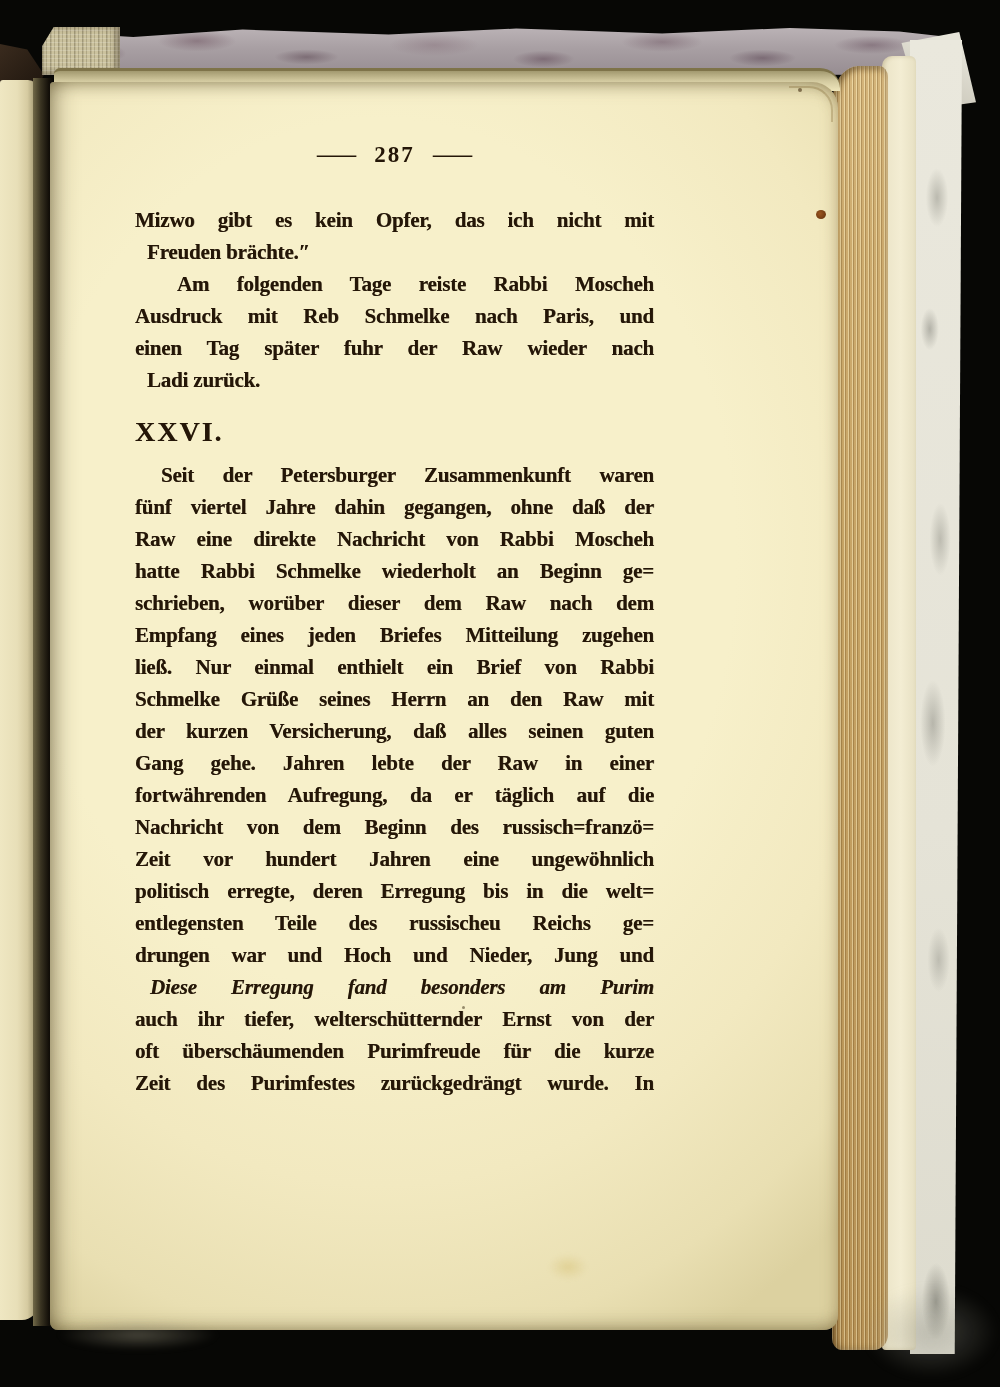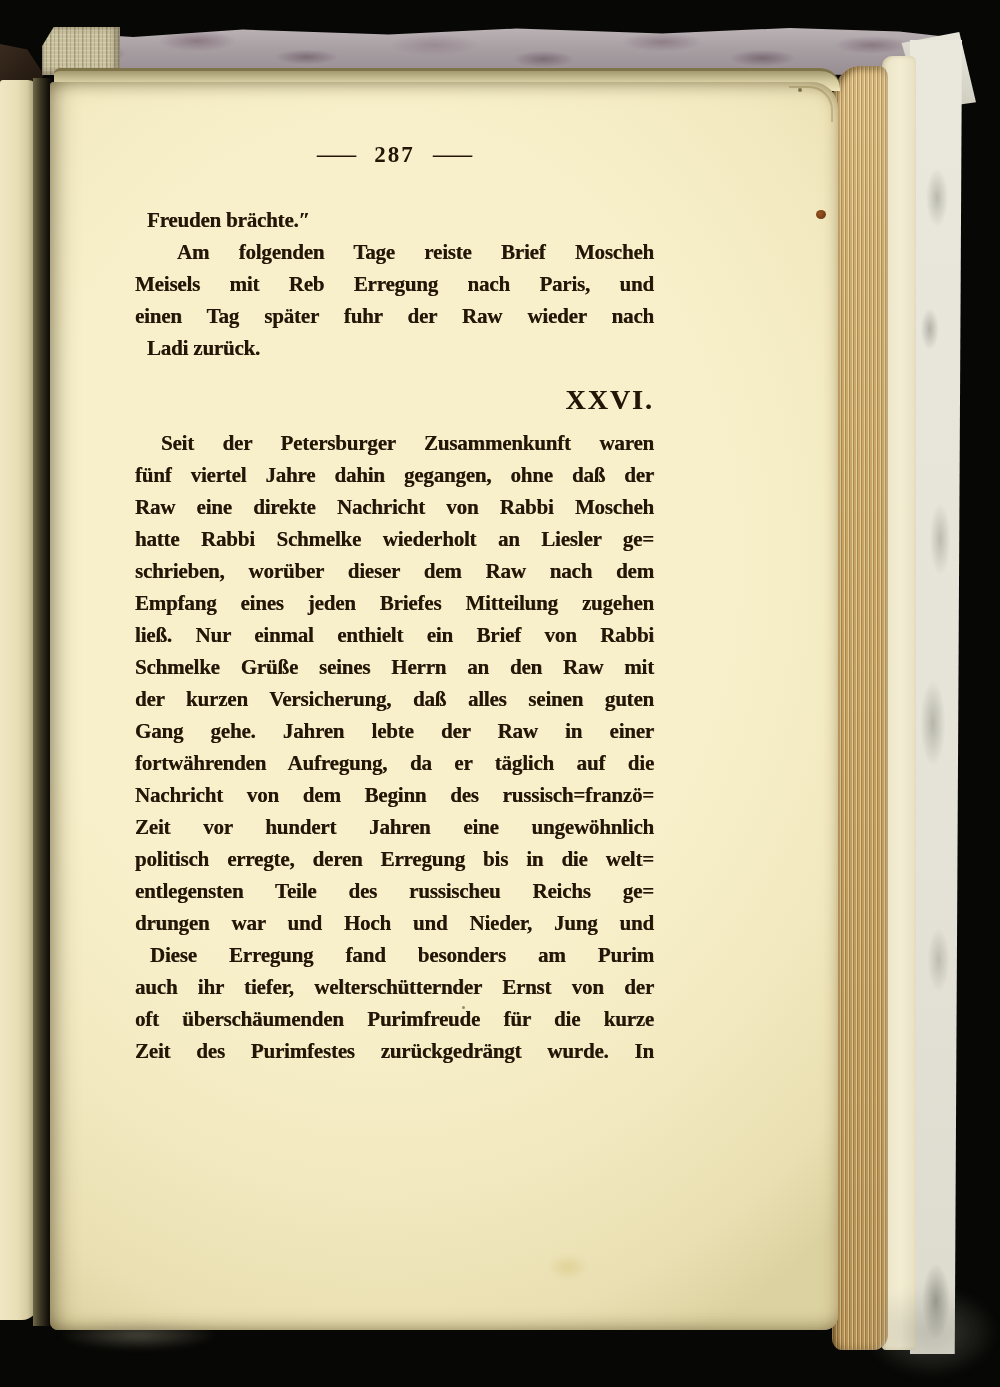--- a/index.html
+++ b/index.html
@@ -146,24 +146,24 @@
   }
   .tl{
     line-height:32px;height:32px;
     text-align:justify;
     text-align-last:justify;
     white-space:nowrap;
   }
   .tl.end{text-align-last:left;margin-left:12px;}
   .ind-a{text-indent:42px;}
   .ind-b{text-indent:26px;font-family:Liberation Serif, serif;}
-  .ind-c{text-indent:15px;}
+  .ind-c{text-indent:15px;font-style:italic;}
   .heading{
     margin:21px 0 12px;
-    text-align:right;
+    text-align:left;
     font-size:28px;line-height:30px;
     letter-spacing:2px;
     font-weight:700;
   }
 </style>
 </head>
 <body>
 
 <div class="abs patch-tl"></div>
 <div class="abs sliver"></div>
@@ -183,34 +183,35 @@
   <div class="abs stain"></div>
 
   <div class="abs pagenum-row">
     <span class="dash">—</span>
     <span class="num">287</span>
     <span class="dash">—</span>
   </div>
 
   <div class="abs textblock">
     <div>
+      <div class="tl">Mizwo gibt es kein Opfer, das ich nicht mit</div>
       <div class="tl end">Freuden brächte.″</div>
     </div>
     <div>
-      <div class="tl ind-a">Am folgenden Tage reiste Brief Moscheh</div>
-      <div class="tl">Meisels mit Reb Erregung nach Paris, und</div>
+      <div class="tl ind-a">Am folgenden Tage reiste Rabbi Moscheh</div>
+      <div class="tl">Ausdruck mit Reb Schmelke nach Paris, und</div>
       <div class="tl">einen Tag später fuhr der Raw wieder nach</div>
       <div class="tl end">Ladi zurück.</div>
     </div>
     <h2 class="heading">XXVI.</h2>
     <div>
       <div class="tl ind-b">Seit der Petersburger Zusammenkunft waren</div>
       <div class="tl">fünf viertel Jahre dahin gegangen, ohne daß der</div>
       <div class="tl">Raw eine direkte Nachricht von Rabbi Moscheh</div>
-      <div class="tl">hatte Rabbi Schmelke wiederholt an Liesler ge=</div>
+      <div class="tl">hatte Rabbi Schmelke wiederholt an Beginn ge=</div>
       <div class="tl">schrieben, worüber dieser dem Raw nach dem</div>
       <div class="tl">Empfang eines jeden Briefes Mitteilung zugehen</div>
       <div class="tl">ließ. Nur einmal enthielt ein Brief von Rabbi</div>
       <div class="tl">Schmelke Grüße seines Herrn an den Raw mit</div>
       <div class="tl">der kurzen Versicherung, daß alles seinen guten</div>
       <div class="tl">Gang gehe. Jahren lebte der Raw in einer</div>
       <div class="tl">fortwährenden Aufregung, da er täglich auf die</div>
       <div class="tl">Nachricht von dem Beginn des russisch=franzö=</div>
       <div class="tl">Zeit vor hundert Jahren eine ungewöhnlich</div>
       <div class="tl">politisch erregte, deren Erregung bis in die welt=</div>

